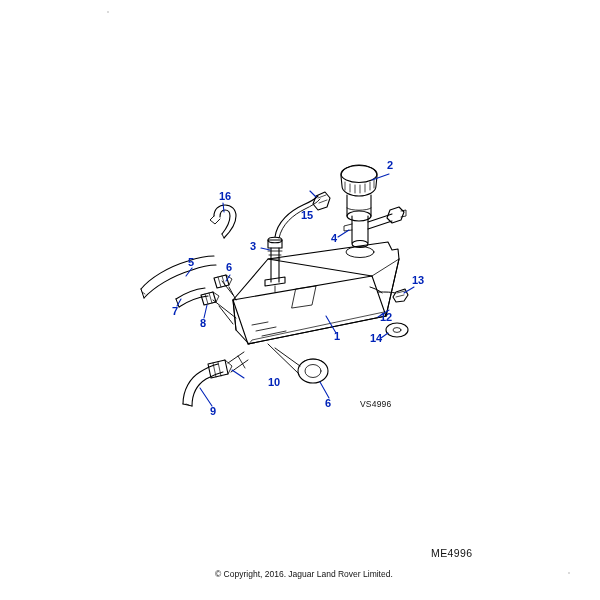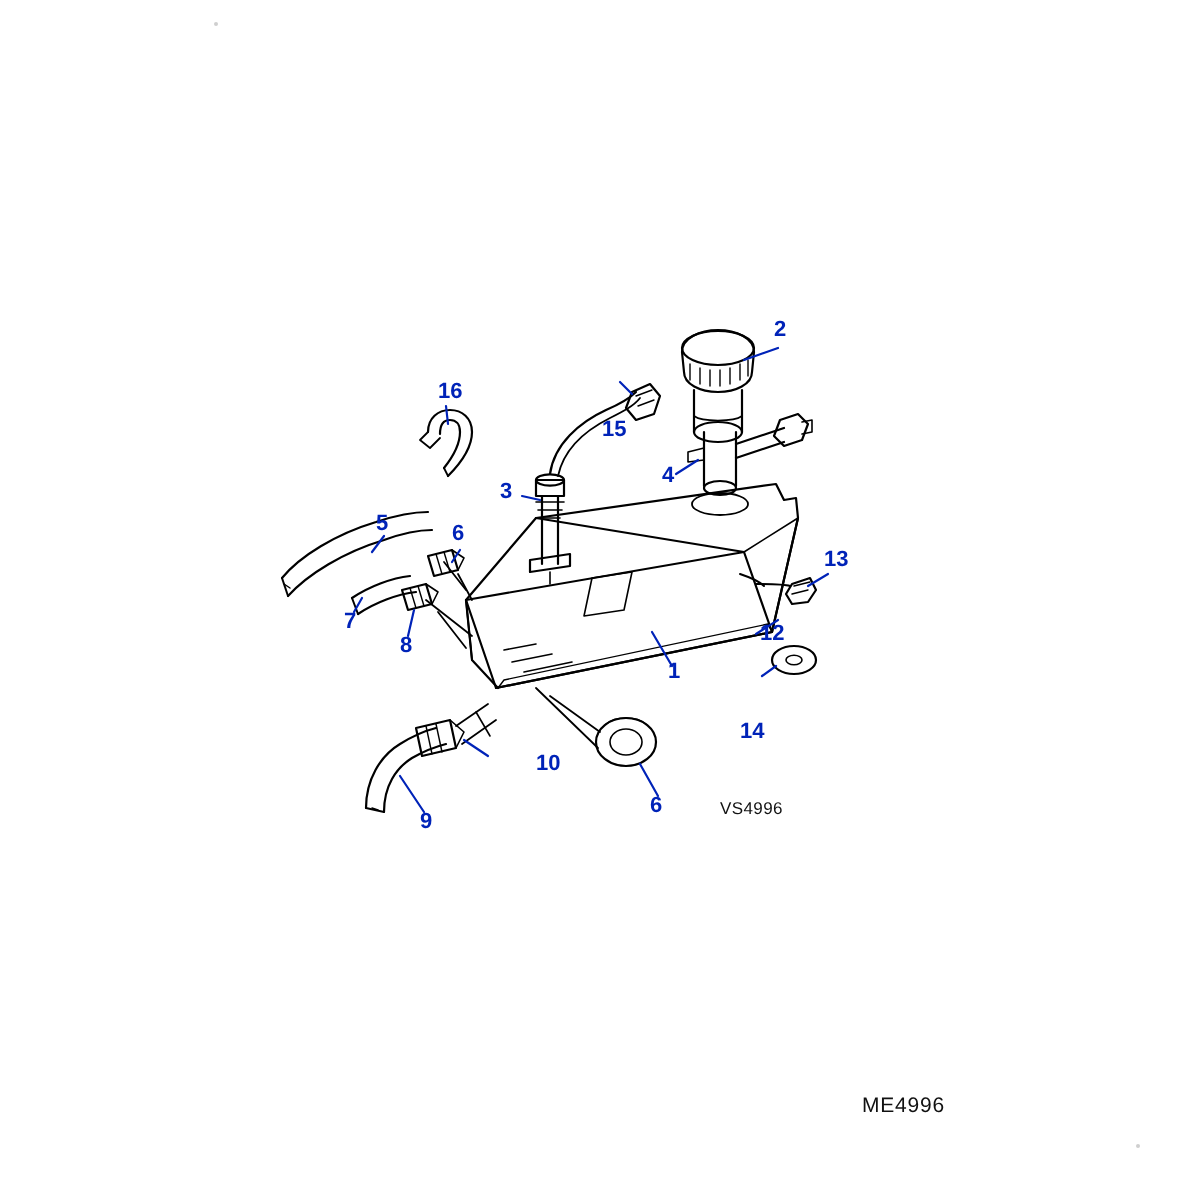--- a/index.html
+++ b/index.html
@@ -280,22 +280,23 @@
   <div class="callout" style="left:331px; top:233px;">4</div>
   <div class="callout" style="left:188px; top:257px;">5</div>
   <div class="callout" style="left:226px; top:262px;">6</div>
   <div class="callout" style="left:172px; top:306px;">7</div>
   <div class="callout" style="left:200px; top:318px;">8</div>
   <div class="callout" style="left:210px; top:406px;">9</div>
   <div class="callout" style="left:241px; top:377px;margin-left:27px;">10</div>
   <div class="callout" style="left:325px; top:398px;">6</div>
   <div class="callout" style="left:368px; top:312px;margin-left:12px;">12</div>
   <div class="callout" style="left:412px; top:275px;">13</div>
-  <div class="callout" style="left:370px; top:333px;margin-top:28px;">14</div>
+  <div class="callout" style="left:370px; top:333px;">14</div>
   <div class="callout" style="left:301px; top:180px;margin-top:30px;">15</div>
   <div class="callout" style="left:219px; top:191px;">16</div>
 
   <div class="partcode" style="left:360px; top:399px;">VS4996</div>
   <div class="diagcode" style="left:431px; top:547px;">ME4996</div>
+  <div class="copyright" style="left:215px; top:569px;">© Copyright, 2016. Jaguar Land Rover Limited.</div>
 
   <div class="speck" style="left:107px; top:11px;"></div>
   <div class="speck" style="left:568px; top:572px;"></div>
 </div>
 
 </body></html>

